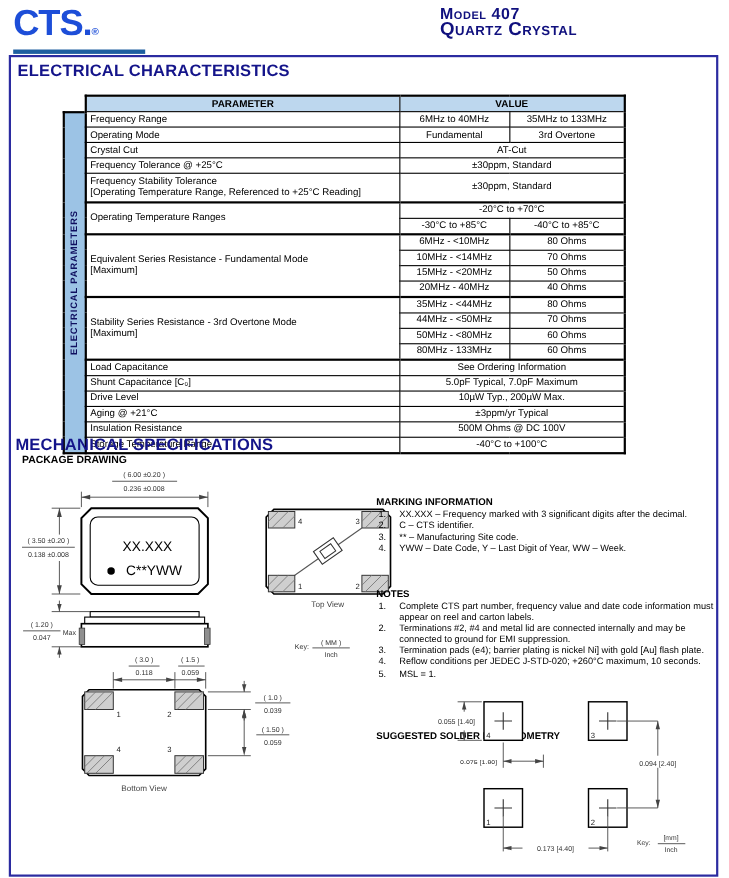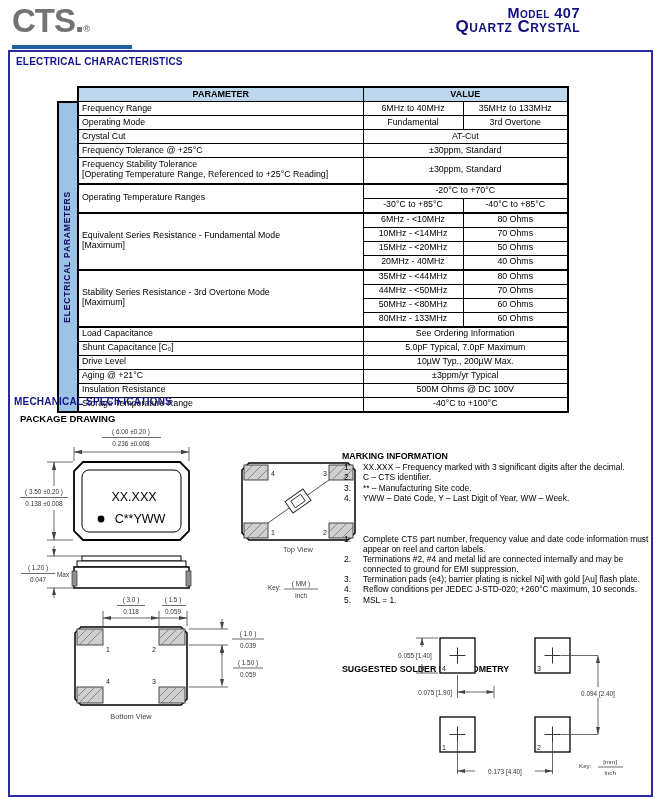--- a/index.html
+++ b/index.html
@@ -1,31 +1,31 @@
 <!DOCTYPE html>
 <html><head>
 <meta charset="utf-8">
 <style>
   html,body{margin:0;padding:0;background:#fff;}
   .page{position:relative;width:663px;height:798px;background:#fff;overflow:hidden;
         font-family:"Liberation Sans",sans-serif;}
   
   .logo{position:absolute;left:12px;top:6px;width:120px;}
-  .logo-big{font-weight:900;font-size:33px;line-height:30px;color:#737373;letter-spacing:-1px;
+  .logo-big{font-weight:900;font-size:33px;line-height:30px;color:#1d4ed8;letter-spacing:-1px;
             border-bottom:4px solid #1E5FA0;padding-bottom:1px;white-space:nowrap;}
   .logo-reg{font-size:9px;vertical-align:baseline;font-weight:bold;}
   .logo-tag{font-size:6.6px;font-weight:bold;letter-spacing:2.6px;color:#1E5FA0;margin-top:2px;white-space:nowrap;}
-  .title{position:absolute;left:400px;top:6px;width:180px;text-align:right;color:#10107E;
+  .title{position:absolute;left:400px;top:6px;width:180px;text-align:left;color:#10107E;
          font-variant:small-caps;font-weight:bold;}
   .title .t1{font-size:14.5px;line-height:15px;letter-spacing:0.5px;}
   .title .t2{font-size:17px;line-height:12.5px;letter-spacing:0.5px;}
   
   .box{position:absolute;left:8px;top:50px;width:645px;height:747px;border:2px solid #2B2BA0;
        box-sizing:border-box;background:#fff;}
-  .sec-head{position:absolute;color:#14148A;font-weight:bold;font-size:10px;letter-spacing:0.2px;}
+  .sec-head{position:absolute;color:#14148A;font-weight:bold;font-size:15px;letter-spacing:0.2px;}
   .sub-head{position:absolute;color:#000;font-weight:bold;font-size:9.5px;}
   
   table.etable{position:absolute;left:47px;top:34px;border-collapse:collapse;table-layout:fixed;
                width:510px;font-size:8.8px;}
   .etable td,.etable th{border:1px solid #000;padding:0 3px;height:13px;line-height:1.12;
                         overflow:hidden;white-space:nowrap;}
   .etable th{background:#BDD7EE;font-weight:bold;text-align:center;font-size:9px;}
   .etable .spacer{border:none;}
   .etable .strip{background:#9CC3E5;border:2px solid #000;padding:0;text-align:center;vertical-align:middle;}
   .etable .strip div{writing-mode:vertical-rl;transform:rotate(180deg);font-weight:bold;font-size:8.5px;
@@ -351,20 +351,21 @@
         <div class="nitem">
             <span>3.</span>
             <span>** – Manufacturing Site code.</span>
           </div>
         <div class="nitem">
             <span>4.</span>
             <span>YWW – Date Code, Y – Last Digit of Year, WW – Week.</span>
           </div>
       </div>
       <div class="notes-block">
+        <div class="r-head">NOTES</div>
         <div class="nlist">
           <div class="nitem">
               <span>1.</span>
               <span>Complete CTS part number, frequency value and date code information must appear on reel and carton labels.</span>
             </div>
           <div class="nitem">
               <span>2.</span>
               <span>Terminations #2, #4 and metal lid are connected internally and may be connected to ground for EMI suppression.</span>
             </div>
           <div class="nitem">

